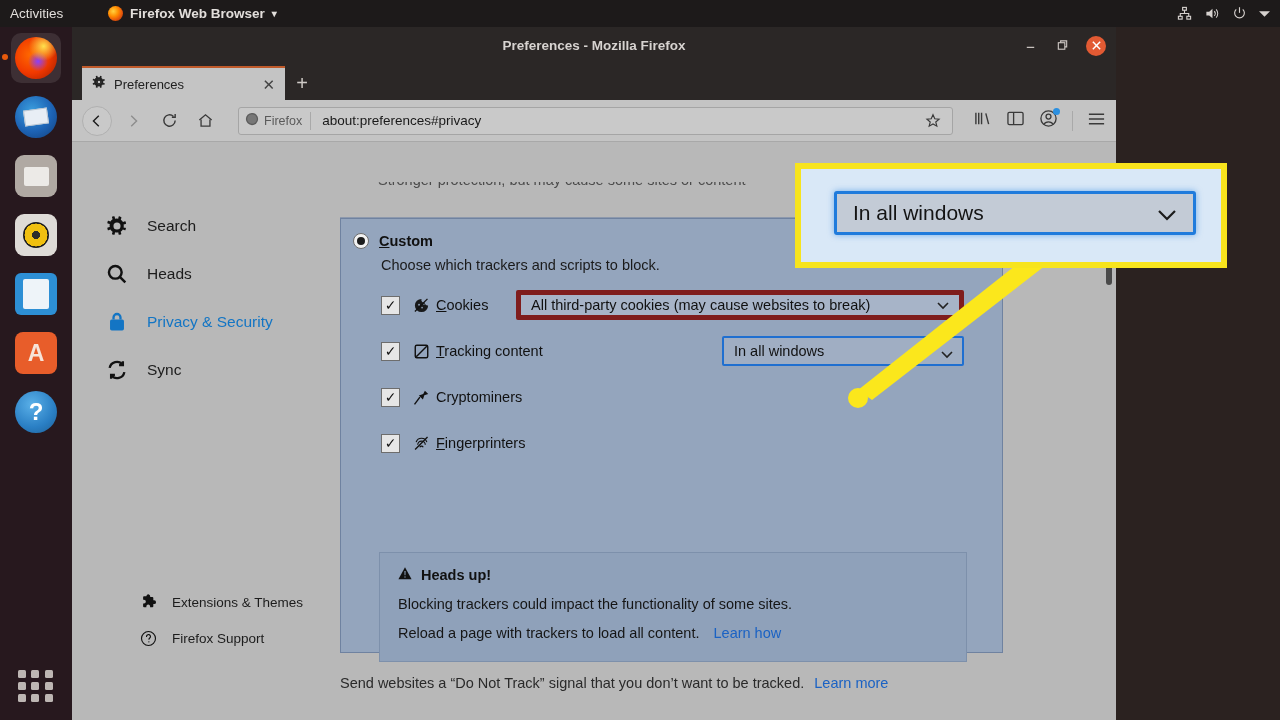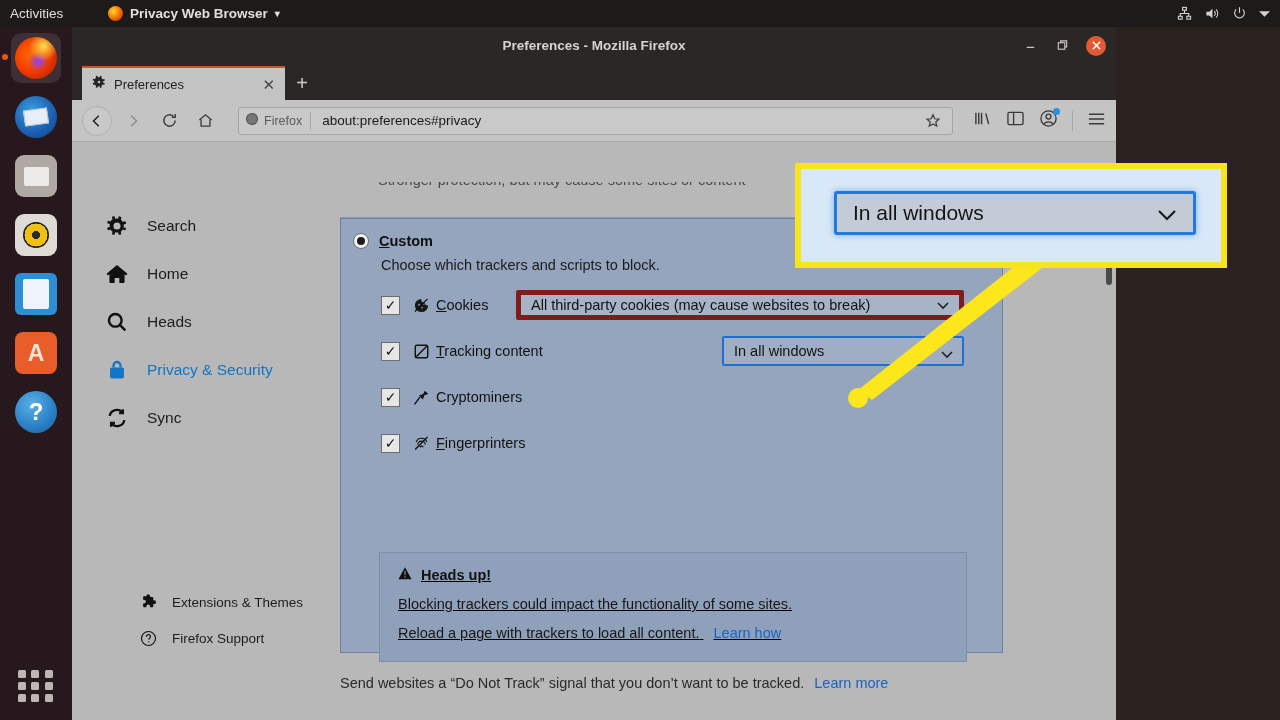--- a/index.html
+++ b/index.html
@@ -214,21 +214,20 @@
   }
   .sel-ctl .chev { position: absolute; right: 10px; color: #222; }
   .sel-ctl.focused {
     border: 2px solid #1f6fd0; background: #a0aec3;
   }
 
   .headsup {
     position: absolute; left: 38px; top: 333px; width: 588px; height: 110px;
     background: #8fa1ba; border: 1px solid #7d90ab;
     padding: 14px 18px;
-    text-decoration: underline;
   }
   .hu-title { display:flex; align-items:center; gap: 9px; font-size: 14.5px; font-weight: bold; color:#111; }
   .hu-line { margin-top: 13px; font-size: 14.5px; color:#161616; }
   .hu-line a { color: #1a62c4; text-decoration: none; }
 
   .dnt-line {
     position: absolute; left: 268px; top: 533px; font-size: 14.5px; color: #2a2a2a; white-space: nowrap;
   }
   .dnt-line a { color: #1a62c4; text-decoration: none; }
 
@@ -262,21 +261,21 @@
 </style>
 </head>
 <body>
 
 <div id="screen">
 
   <div class="topbar">
     <div class="activities">Activities</div>
     <div class="appmenu">
       <span class="ff-mini"></span>
-      <span>Privacy Web Browser</span>
+      <span>Firefox Web Browser</span>
       <span style="font-size:10px;">▾</span>
     </div>
     <div class="clock">May 27  11:16</div>
     <div class="sysicons">
       <span>
         <svg width="15" height="15" viewBox="0 0 16 16" fill="none" stroke="#d6d1ce" stroke-width="1.2">
           <rect x="6" y="1.5" width="4" height="3"></rect>
             <rect x="1.5" y="11" width="4" height="3"></rect>
           <rect x="10.5" y="11" width="4" height="3"></rect>
             <path d="M8 4.5v3.5M3.5 11V8h9v3"></path>
@@ -460,28 +459,20 @@
     <div class="content">
 
       <div class="prefs-sidebar">
         <div class="side-item">
           <span class="sico">
             <svg width="22" height="22" viewBox="0 0 18 18" fill="#111">
               <path d="M16 10.6l-1.6-.3a5.6 5.6 0 000-2.6l1.6-.3a.5.5 0 00.4-.6l-.3-1.2a.5.5 0 00-.6-.4l-1.6.5a5.6 5.6 0 00-1.8-1.8l.5-1.6a.5.5 0 00-.4-.6L10.9 1a.5.5 0 00-.6.4l-.3 1.6a5.6 5.6 0 00-2.6 0L7.1 1.4a.5.5 0 00-.6-.4l-1.2.3a.5.5 0 00-.4.6l.5 1.6a5.6 5.6 0 00-1.8 1.8l-1.6-.5a.5.5 0 00-.6.4l-.3 1.2a.5.5 0 00.4.6l1.6.3a5.6 5.6 0 000 2.6l-1.6.3a.5.5 0 00-.4.6l.3 1.2a.5.5 0 00.6.4l1.6-.5a5.6 5.6 0 001.8 1.8l-.5 1.6a.5.5 0 00.4.6l1.2.3a.5.5 0 00.6-.4l.3-1.6a5.6 5.6 0 002.6 0l.3 1.6a.5.5 0 00.6.4l1.2-.3a.5.5 0 00.4-.6l-.5-1.6a5.6 5.6 0 001.8-1.8l1.6.5a.5.5 0 00.6-.4l.3-1.2a.5.5 0 00-.4-.6zM9 11.9A2.9 2.9 0 119 6.1a2.9 2.9 0 010 5.8z"></path>
             </svg>
           </span>
           <span>Search</span>
-        </div>
-        <div class="side-item">
-          <span class="sico">
-            <svg width="22" height="22" viewBox="0 0 18 18" fill="#111">
-              <path d="M9 1.6L.9 8.3a1 1 0 001.3 1.5l.6-.5v6.1a1 1 0 001 1h3.3v-4.2h3.8V16.4h3.3a1 1 0 001-1V9.3l.6.5A1 1 0 0017.1 8.3z"></path>
-            </svg>
-          </span>
-          <span>Home</span>
         </div>
         <div class="side-item">
           <span class="sico">
             <svg width="22" height="22" viewBox="0 0 18 18" fill="none" stroke="#111" stroke-width="2">
               <circle cx="7.6" cy="7.6" r="5.2"></circle>
                 <path d="M11.5 11.5l4.3 4.3"></path>
             </svg>
           </span>
           <span>Heads</span>
         </div>

